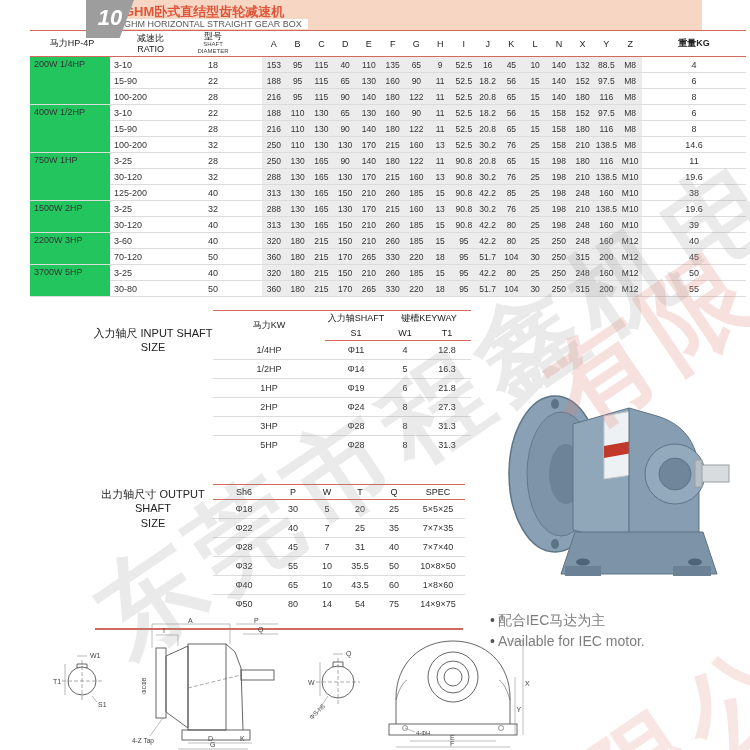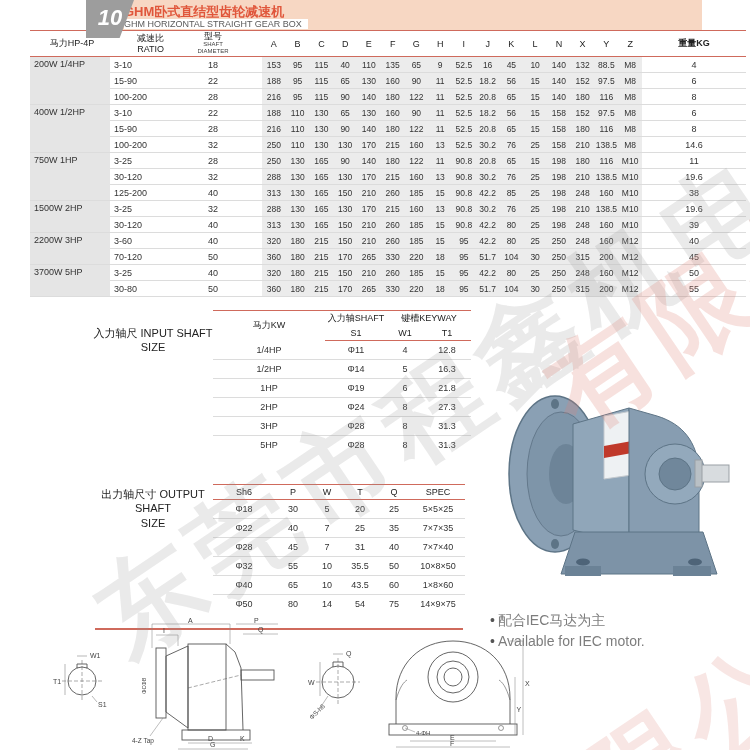--- a/index.html
+++ b/index.html
@@ -17,21 +17,21 @@
   .banner { position:absolute; left:112px; top:0; width:590px; height:30px; background:#f7d7c3; z-index:1; }
   .title-cn { position:absolute; left:124px; top:3px; font-size:13px; font-weight:bold; color:#e0563b; z-index:2; }
   .title-en { position:absolute; left:124px; top:19px; font-size:9px; color:#5a5a5a; z-index:2; background:#fff; padding-right:6px; }
 
   
   .main-table-wrap { position:absolute; left:30px; top:30px; width:716px; z-index:2; }
   table { border-collapse:collapse; table-layout:fixed; }
   .mt { width:716px; font-size:9px; color:#333; border-top:1.5px solid #cf6a5c; border-bottom:1.5px solid #cf6a5c; }
   .mt th { font-weight:normal; border-bottom:1.2px solid #cf6a5c; height:26px; vertical-align:middle; padding:0; color:#222; }
   .mt td { height:16px; border-bottom:1px solid #dcdcdc; text-align:center; padding:0; vertical-align:middle; color:#333; }
-  .mt .motor { text-align:left; vertical-align:top; padding:2px 0 0 4px; background:#e5e5e5; }
+  .mt .motor { text-align:left; vertical-align:top; padding:2px 0 0 4px; background:#22c55e; }
   .mt .ratio { text-align:left; padding-left:4px; }
   .mt td.dim { background:#ececec; font-size:8.5px; }
   .mt .wt { font-size:9px; }
   .mt .h-motor { text-align:center; padding-left:4px; }
   .mt .h-ratio { text-align:right; padding-left:4px; line-height:1.15; }
   .mt .h-shaft { line-height:1; }
   .mt .h-shaft .sub { font-size:6px; color:#444; display:block; line-height:1.1; }
   .mt .h-wt { font-weight:bold; }
   .c-motor{width:80px;} .c-ratio{width:54px;} .c-shaft{width:98px;} .c-wt{width:104px;}
 

